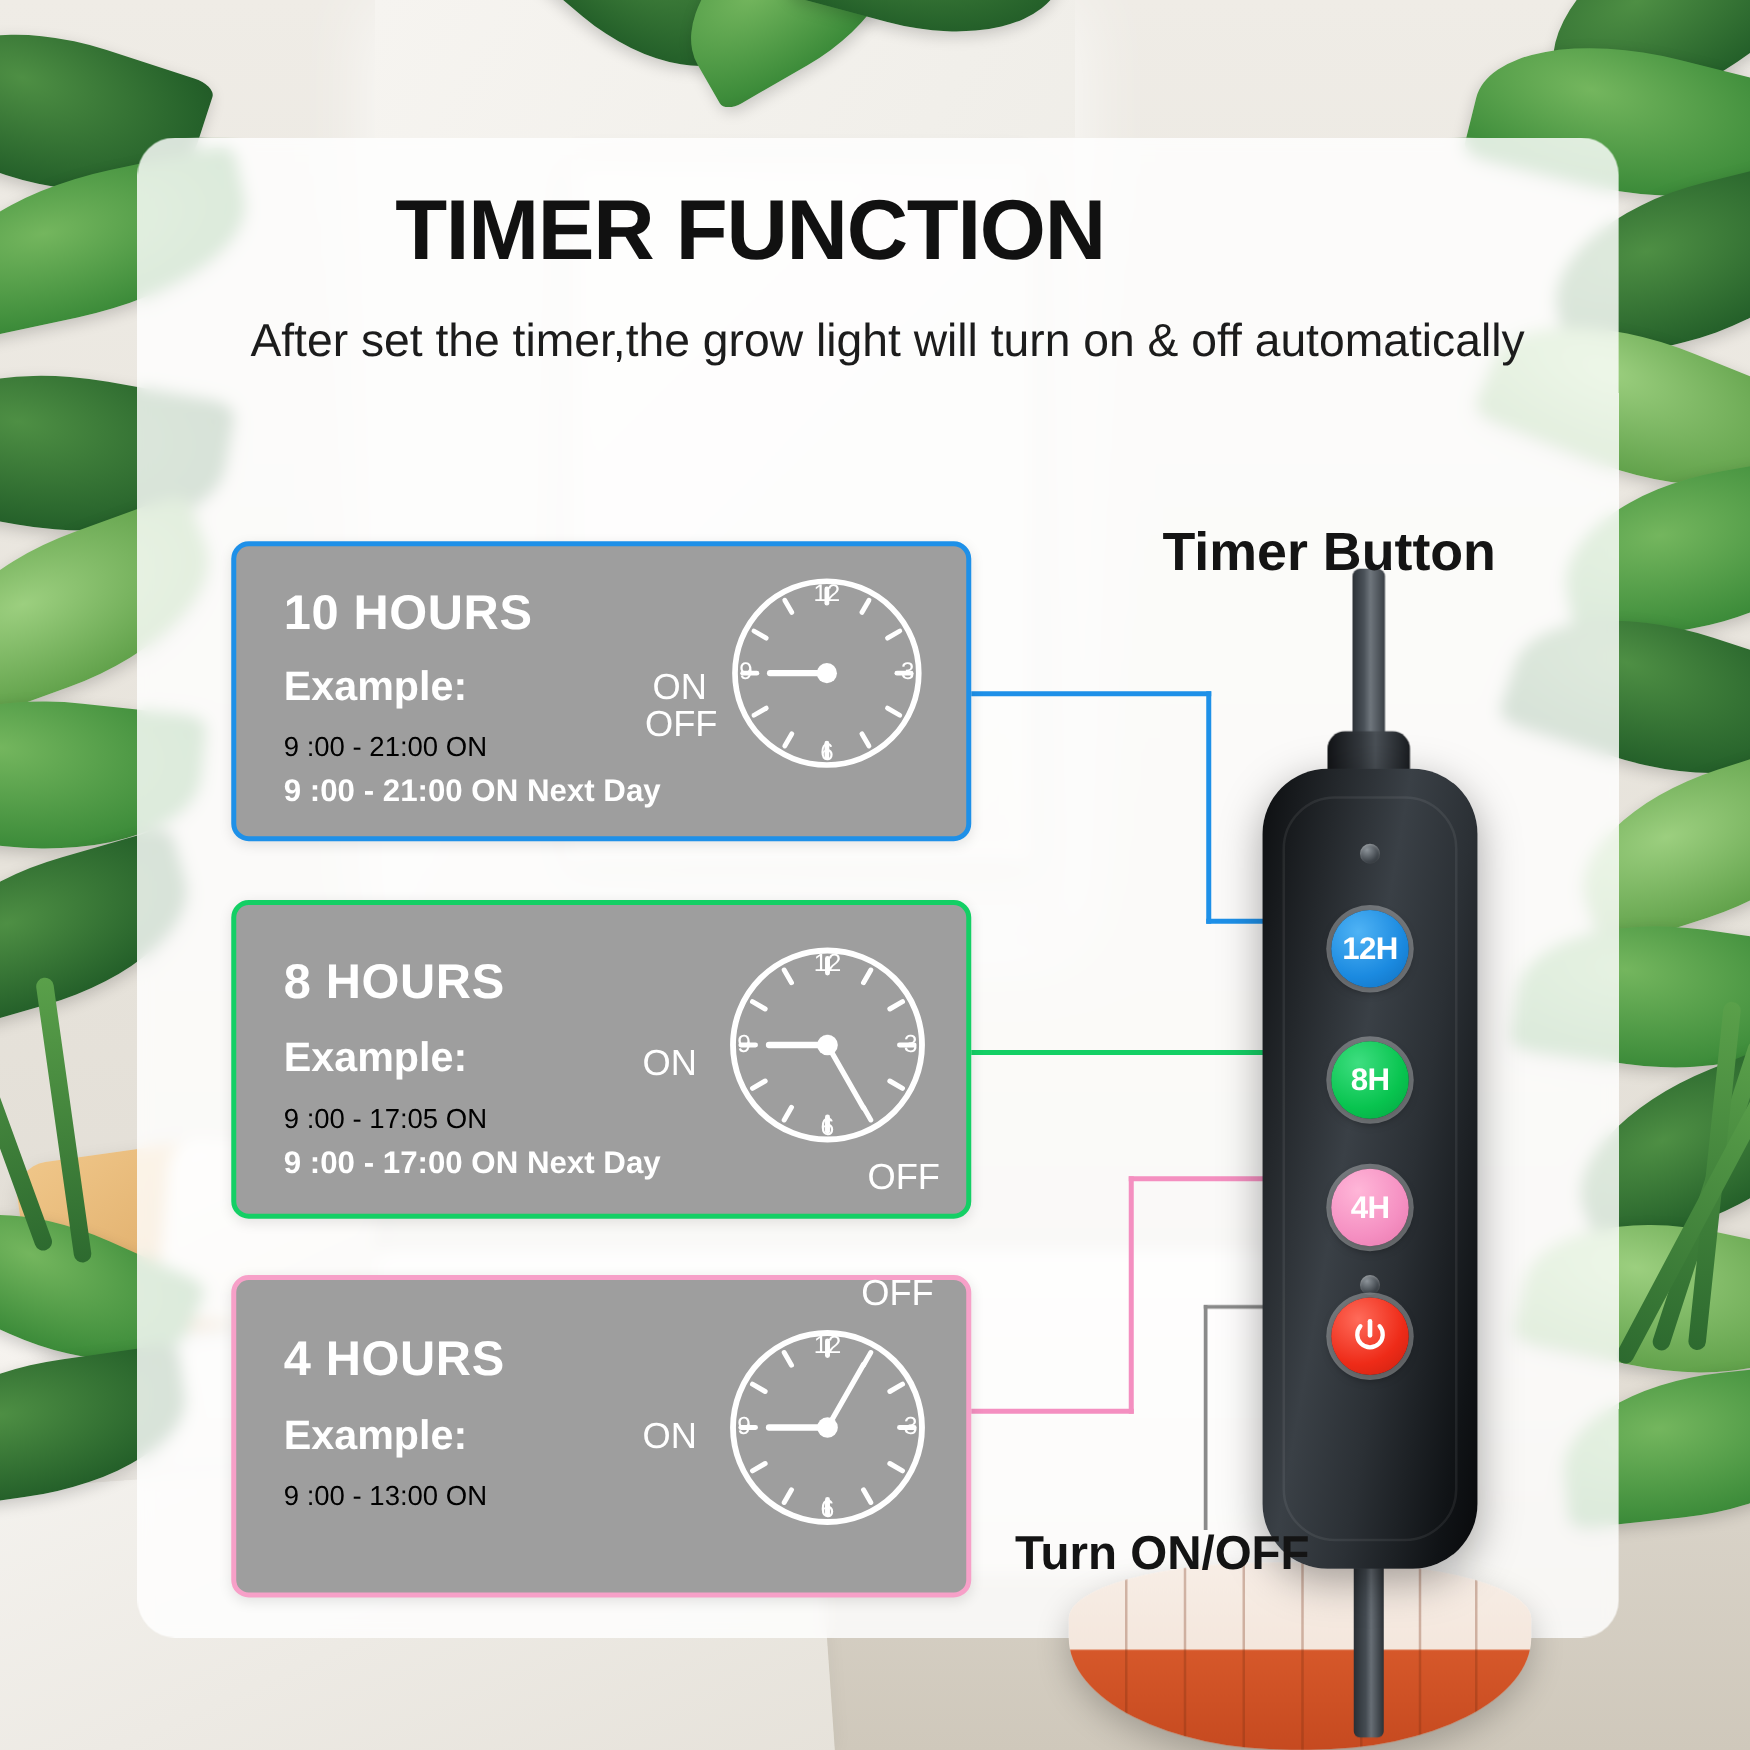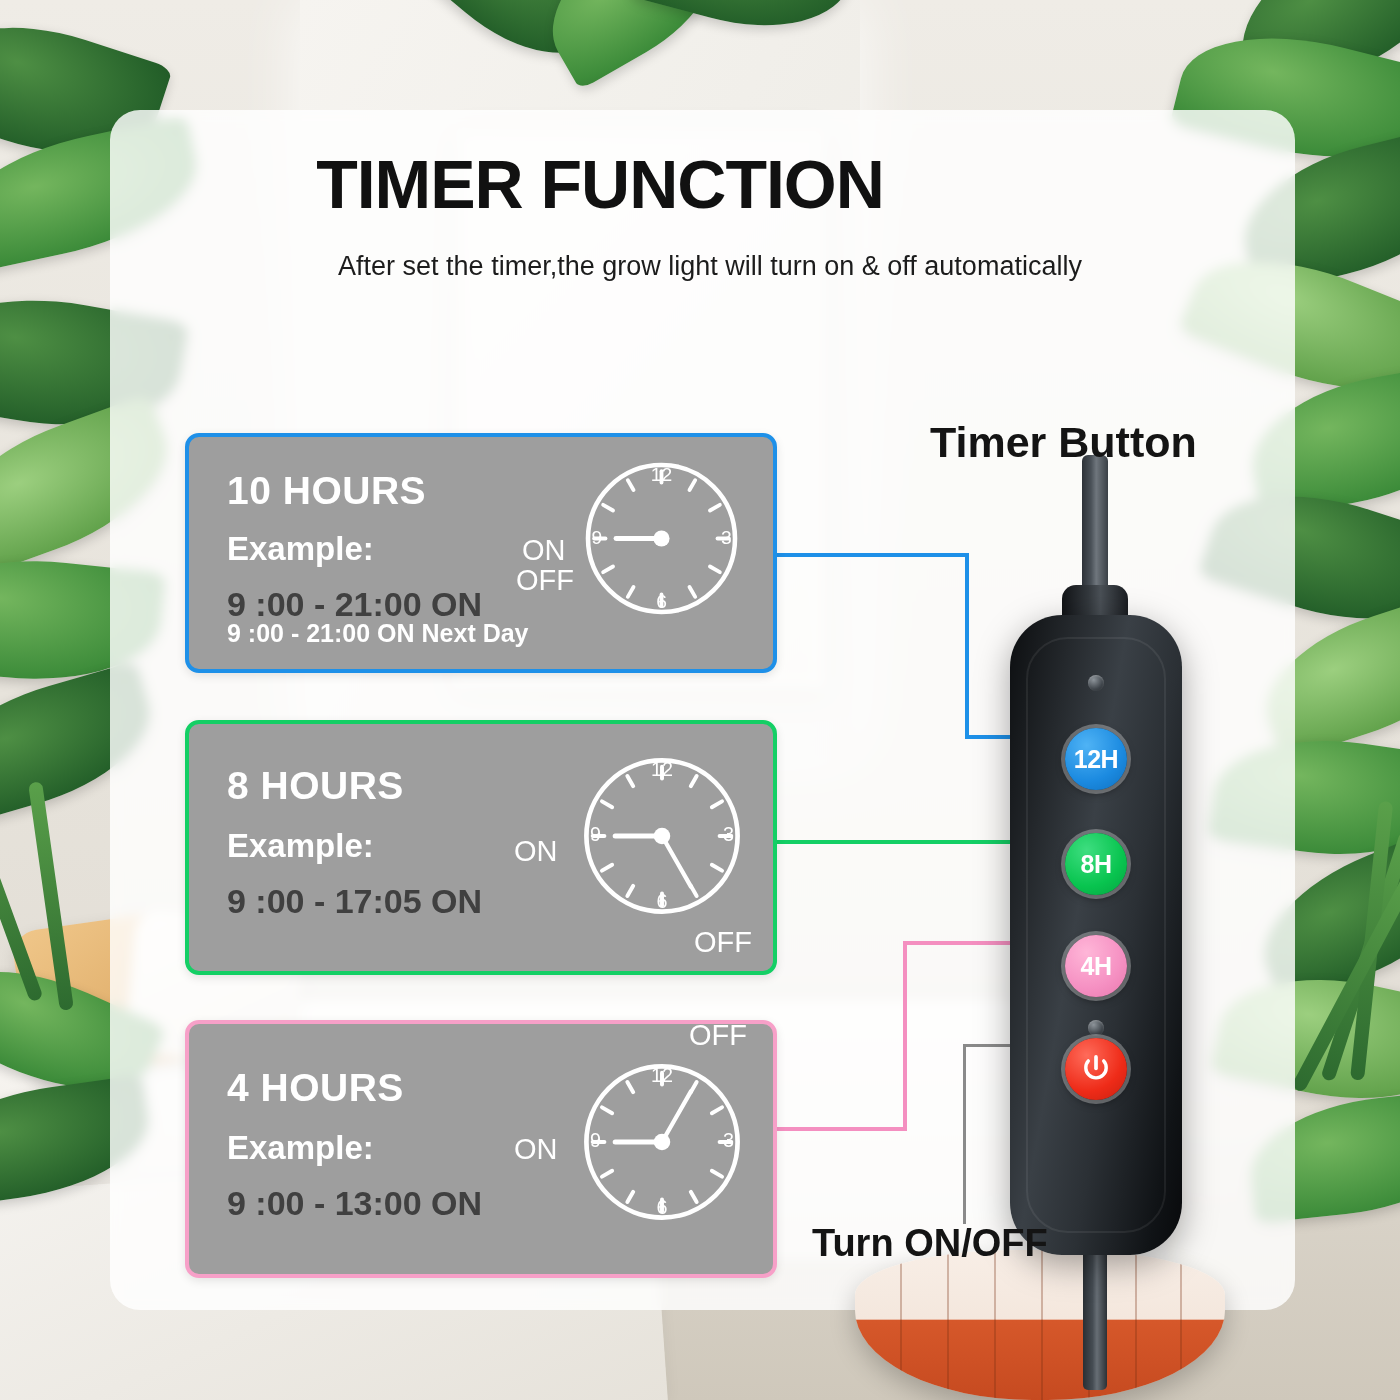--- a/index.html
+++ b/index.html
@@ -82,21 +82,21 @@
 
   
   #title {
     position:absolute; left:0; top:145px; width:1200px;
     text-align:center;
     font-size:68px; font-weight:bold; letter-spacing:-1px;
     color:#111; font-family:"Liberation Sans", sans-serif;
   }
   #subtitle {
     position:absolute; left:160px; top:248px; width:1100px;
-    text-align:center; font-size:27px; line-height:1.35;
+    text-align:center; font-size:37px; line-height:1.35;
     color:#1c1c1c;
   }
 
   
   .card {
     position:absolute; left:185px; width:592px;
     background:#9e9e9e;
     border-radius:14px;
     border:4px solid #1e90e8;
     box-shadow:0 3px 10px rgba(0,0,0,.10);
@@ -108,21 +108,21 @@
   .card-hours {
     position:absolute; left:38px; top:32px;
     font-size:39px; font-weight:bold; color:#fff; letter-spacing:.5px;
   }
   .card-example {
     position:absolute; left:38px; top:93px;
     font-size:33px; font-weight:bold; color:#fff;
   }
   .card-line1 {
     position:absolute; left:38px; top:148px;
-    font-size:34px; font-weight:bold; color:#404040;
+    font-size:22px; font-weight:normal; color:#000000;
   }
   .card-line2 {
     position:absolute; left:38px; top:182px;
     font-size:25px; font-weight:bold; color:#fff;
   }
   .card.c2 .card-hours  { top:40px; }
   .card.c2 .card-example{ top:103px; }
   .card.c2 .card-line1  { top:158px; }
   .card.c2 .card-line2  { top:192px; }
   .card.c3 .card-hours  { top:42px; }
@@ -317,20 +317,21 @@
       <line x1="50" y1="50" x2="24" y2="50" stroke="#fff" stroke-width="2.8" stroke-linecap="round"></line>
       <circle cx="50" cy="50" r="4.6" fill="#ffffff"></circle>
     </svg>
   </div>
 </div>
 
 <div class="card c2" style="border-color: rgb(20, 207, 101); background: rgb(158, 158, 158);">
   <div class="card-hours">8 HOURS</div>
   <div class="card-example">Example:</div>
   <div class="card-line1">9 :00 - 17:05 ON</div>
+  <div class="card-line2">9 :00 - 17:00 ON Next Day</div>
 
   <div class="onoff" style="left:325px;top:112px;">ON</div>
   <div class="onoff" style="left:505px;top:203px;">OFF</div>
 
   <div class="clock-wrap">
     <svg width="180" height="180" viewBox="0 0 100 100">
       <circle cx="50" cy="50" r="42" fill="none" stroke="#ffffff" stroke-width="2.6"></circle>
       <g stroke="#ffffff" stroke-width="2.2" stroke-linecap="round">
         <line x1="50" y1="11.5" x2="50" y2="18"></line>
         <line x1="69.25" y1="16.66" x2="66" y2="22.3"></line>

